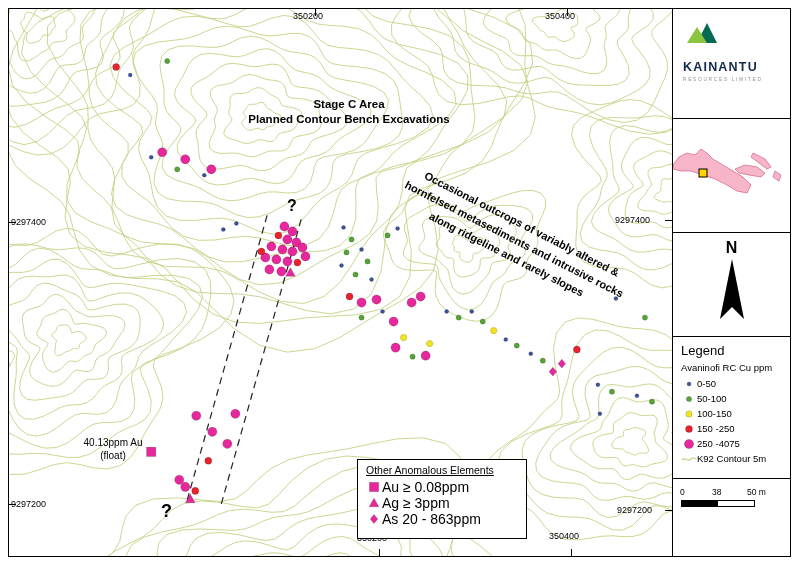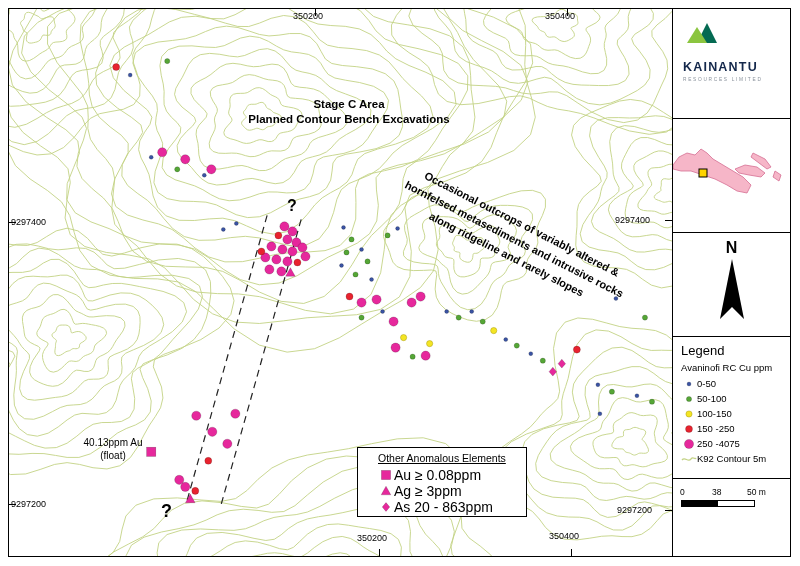--- a/index.html
+++ b/index.html
@@ -13,21 +13,21 @@
   .coord{position:absolute;font-size:9px;line-height:11px;color:#000;white-space:nowrap}
   .tick{position:absolute;background:#000}
   .tick.v{width:1px;height:7px}
   .tick.h{width:7px;height:1px}
   .map-title{position:absolute;left:230px;top:88px;width:220px;text-align:center;font-size:11.5px;font-weight:bold;line-height:1.3}
   .annotation{position:absolute;left:340px;top:205px;width:330px;text-align:center;font-size:11px;font-weight:bold;line-height:1.55;transform:rotate(27deg)}
   .float-label{position:absolute;left:58px;top:428px;width:92px;text-align:center;font-size:10px;line-height:1.25}
   .qmark{position:absolute;font-weight:bold;font-size:16px}
   .qmark.q1{left:278px;top:188px}
   .qmark.q2{left:152px;top:492px;font-size:18px}
-  .olegend{position:absolute;left:348px;top:438px;width:170px;height:70px;background:#fff;border:1px solid #000;padding:4px 20px}
+  .olegend{position:absolute;left:348px;top:450px;width:170px;height:80px;background:#fff;border:1px solid #000;padding:4px 8px}
   .olegend-title{font-size:10.5px;text-decoration:underline;margin-bottom:3px}
   .olegend-item{display:flex;height:16px;font-size:14px}
   .osym{display:inline-flex;width:16px;justify-content:center;align-items:center}
 
   
   .sidebar{width:117px;display:flex;flex-direction:column;background:#fff}
   .panel{border-bottom:1.5px solid #000;position:relative;background:#fff}
   .panel:last-child{border-bottom:none}
   .p-logo{height:110px;padding:10px 0 0 10px}
   .logo-title{font-size:12.5px;font-weight:bold;letter-spacing:1.2px;color:#14284b;margin-top:11px}

